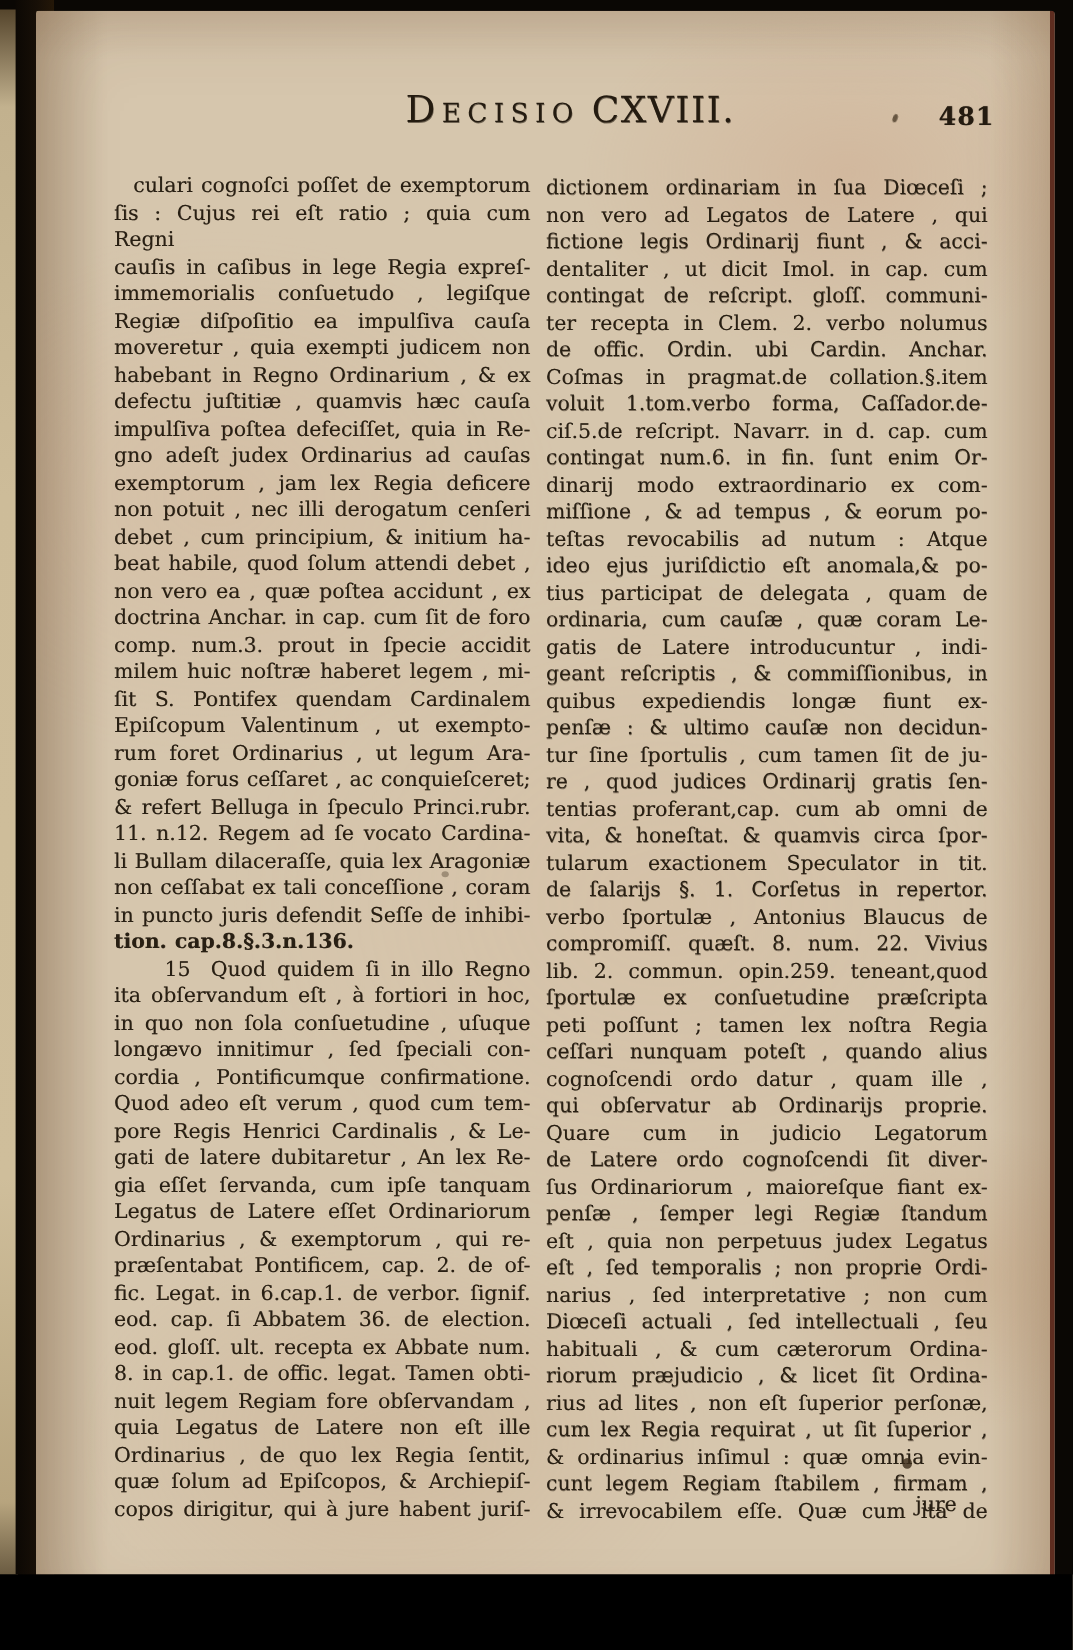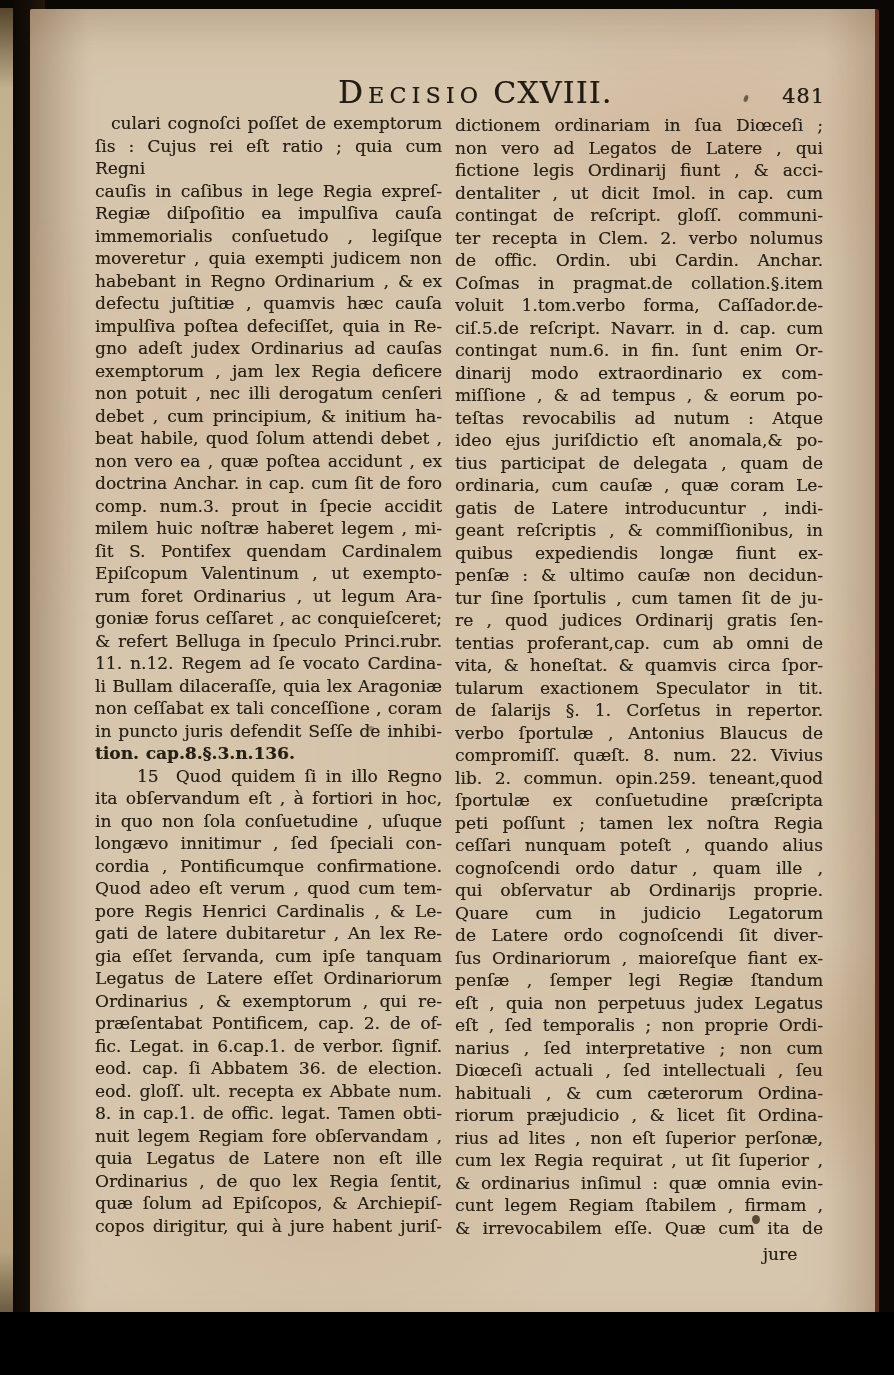--- a/index.html
+++ b/index.html
@@ -39,28 +39,29 @@
   }
   .header-title{
     position:absolute;left:338px;top:74px;
     color:#241b10;white-space:nowrap;
     text-shadow:.4px .4px .5px rgba(30,20,10,.55);
   }
   .title-word{font-variant:small-caps;font-size:31px;letter-spacing:.17em;}
   .title-num{font-size:30px;letter-spacing:.04em;margin-left:10px;}
   .page-num{
     position:absolute;left:782px;top:84px;
-    font-size:21px;font-weight:400;color:#241b10;letter-spacing:1px;
+    font-size:21px;font-weight:700;color:#241b10;letter-spacing:1px;
     text-shadow:.4px .4px .6px rgba(30,20,10,.6);
   }
   .col{
     position:absolute;
     font-size:17px;line-height:22.5px;color:#281f13;
     text-shadow:.3px .3px .4px rgba(40,28,16,.5);
     word-spacing:.05em;
+    margin-top:32px;
   }
   .col-left{left:95px;top:112px;width:347px;}
   .col-right{left:455px;top:114px;width:368px;}
   .line{text-align:justify;text-align-last:justify;text-justify:inter-word;}
   .line.nojust{text-align-last:left;font-weight:bold;}
   .line.ind-sm{text-indent:16px;}
   .line.ind-lg{text-indent:42px;}
   .catchword{
     position:absolute;left:735px;top:1244px;width:90px;
     font-size:17px;color:#281f13;text-align:center;
@@ -82,22 +83,22 @@
 
   <div class="header-title">
     <span class="title-word">Decisio</span><span class="title-num">CXVIII.</span>
   </div>
   <div class="page-num">481</div>
 
   <div class="col col-left" id="col-left">
       <div class="line ind-sm">culari cognoſci poſſet de exemptorum</div>
       <div class="line">ſis : Cujus rei eſt ratio ; quia cum Regni</div>
       <div class="line">cauſis in caſibus in lege Regia expreſ-</div>
+      <div class="line">immemorialis conſuetudo , legiſque</div>
       <div class="line">Regiæ diſpoſitio ea impulſiva cauſa</div>
-      <div class="line">immemorialis conſuetudo , legiſque</div>
       <div class="line">moveretur , quia exempti judicem non</div>
       <div class="line">habebant in Regno Ordinarium , &amp; ex</div>
       <div class="line">defectu juſtitiæ , quamvis hæc cauſa</div>
       <div class="line">impulſiva poſtea defeciſſet, quia in Re-</div>
       <div class="line">gno adeſt judex Ordinarius ad cauſas</div>
       <div class="line">exemptorum , jam lex Regia deficere</div>
       <div class="line">non potuit , nec illi derogatum cenſeri</div>
       <div class="line">debet , cum principium, &amp; initium ha-</div>
       <div class="line">beat habile, quod ſolum attendi debet ,</div>
       <div class="line">non vero ea , quæ poſtea accidunt , ex</div>

